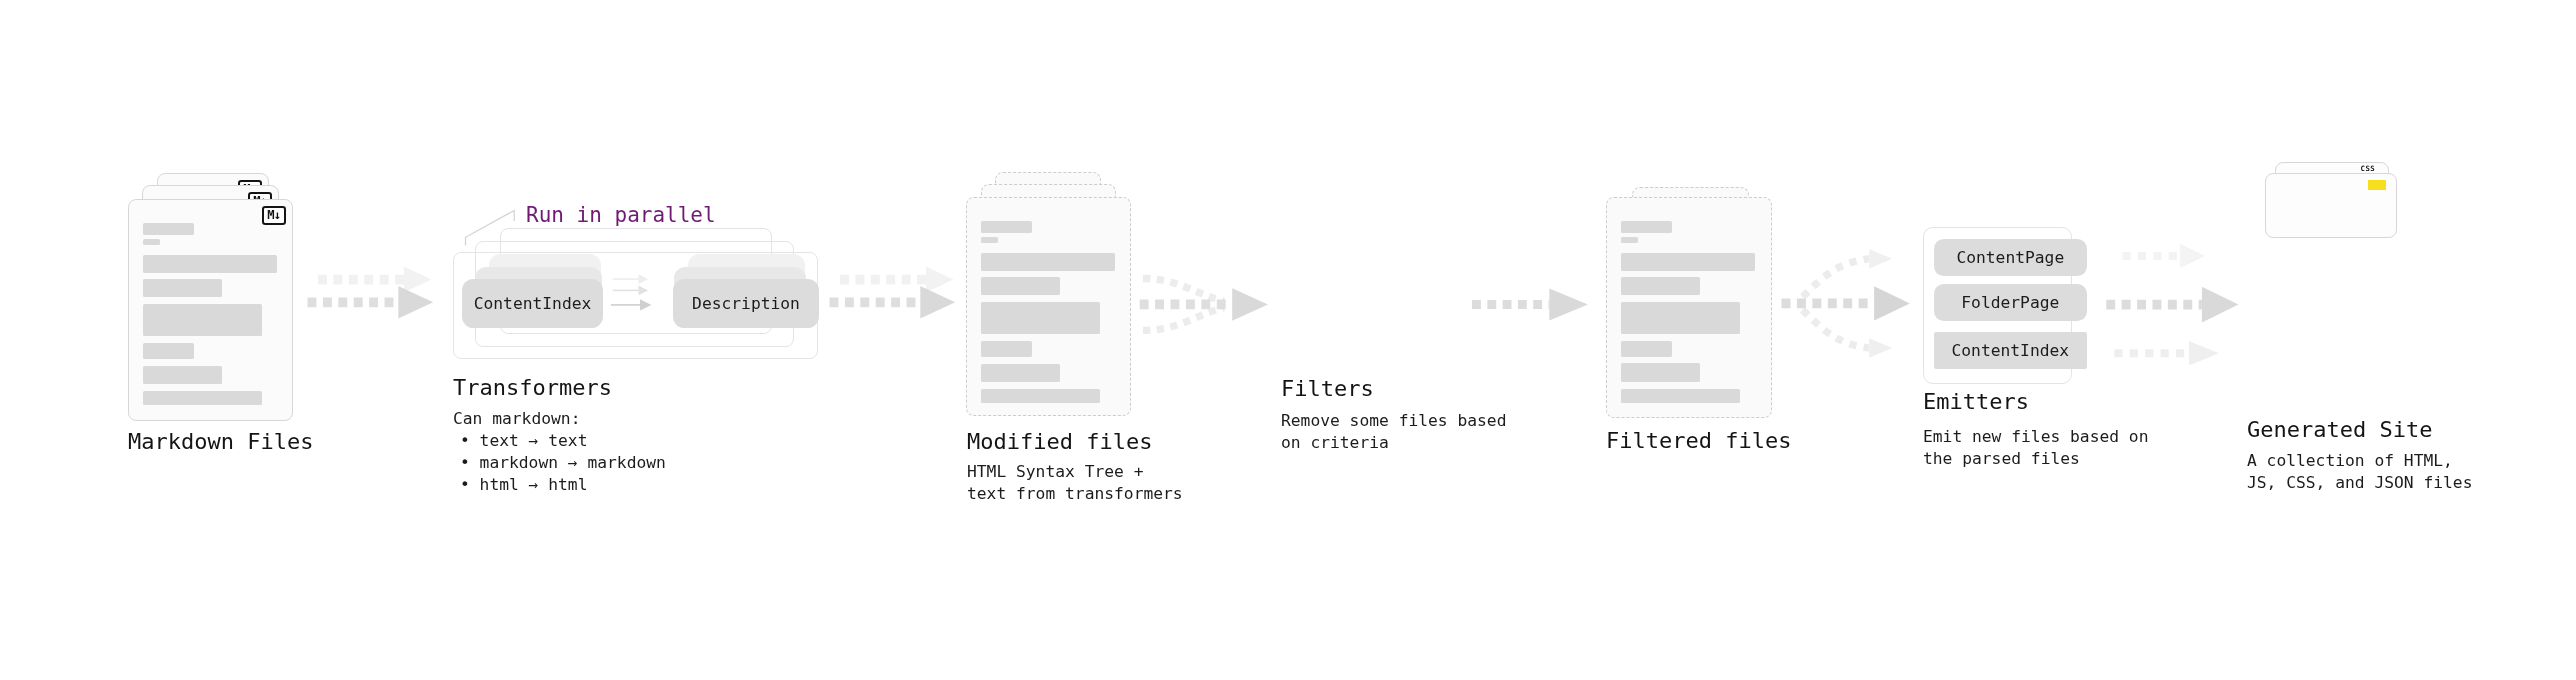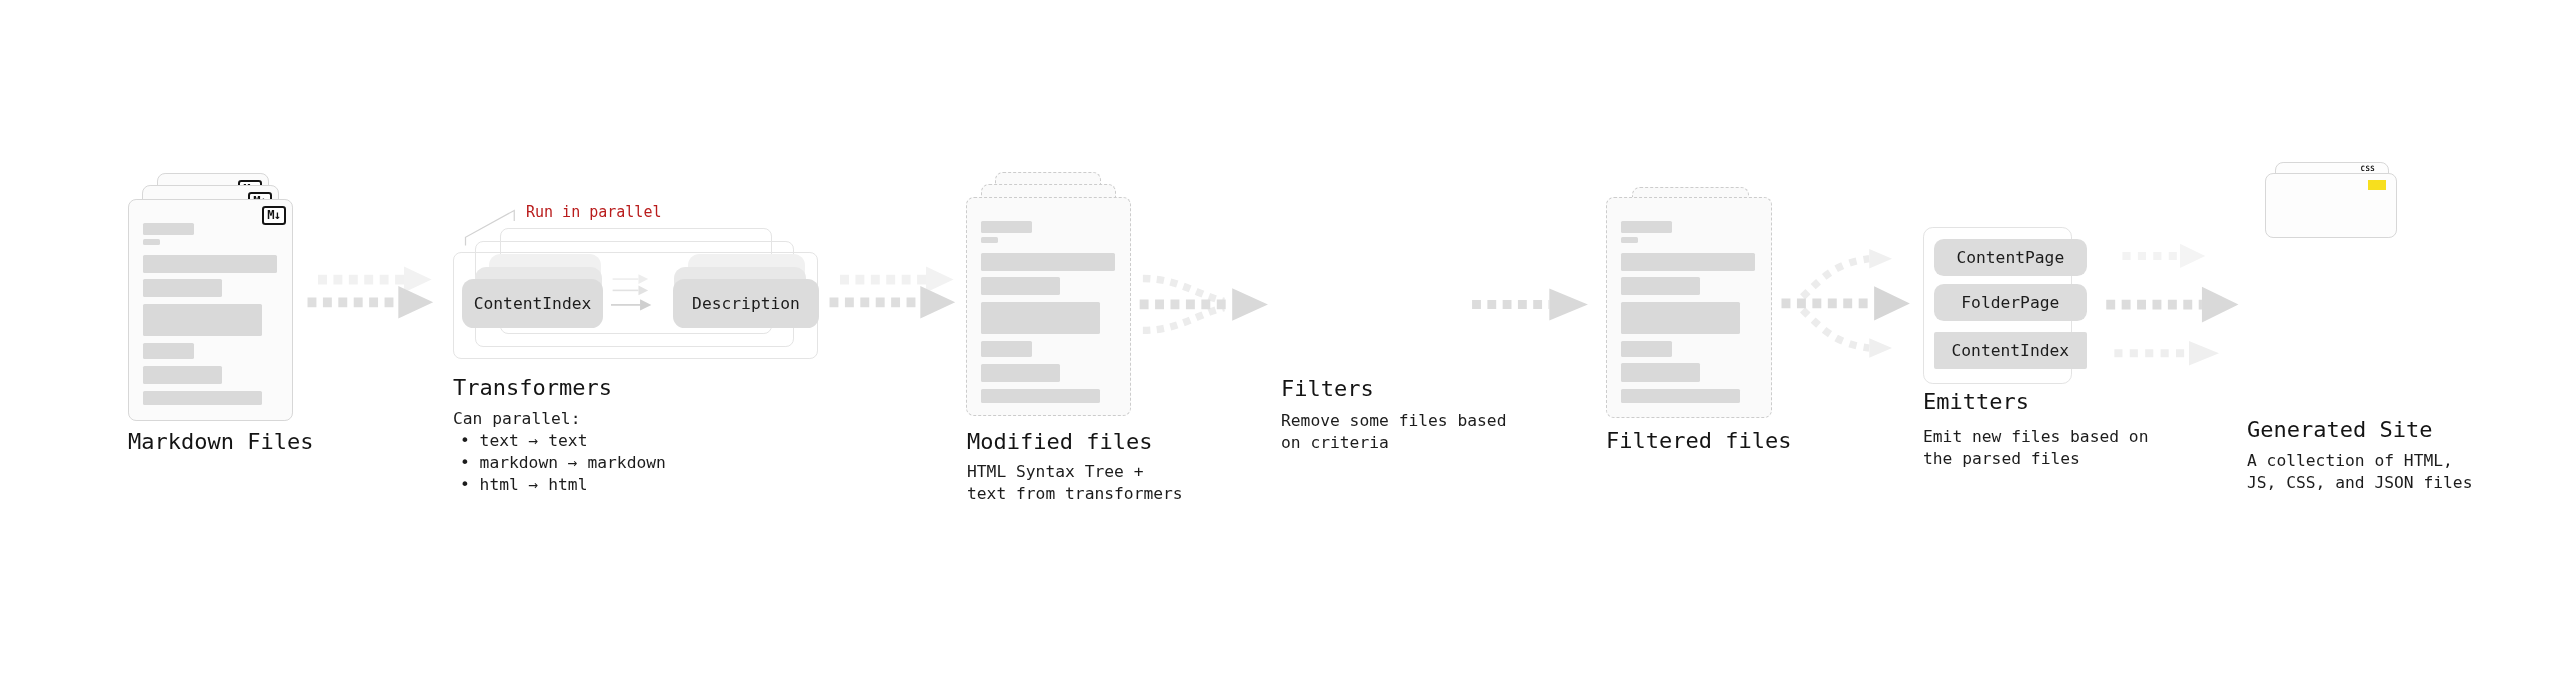--- a/index.html
+++ b/index.html
@@ -29,21 +29,21 @@
   
   .frame{position:absolute;box-sizing:border-box;border:1.2px solid #e4e4e4;border-radius:8.1px;background:transparent;}
   .panel{position:absolute;box-sizing:border-box;border:1.2px solid #e3e3e3;border-radius:9.8px;background:#fff;}
   .pill{position:absolute;box-sizing:border-box;background:#dcdcdc;border-radius:11.4px;
         display:flex;align-items:center;justify-content:center;font-size:16.3px;color:#1c1c1c;white-space:nowrap;}
   .pill.g1{background:#e8e8e8;}
   .pill.g2{background:#f1f1f1;}
   
   .h1{position:absolute;font-size:22px;line-height:1.3;color:#141414;white-space:nowrap;}
   .body{position:absolute;font-size:16.3px;line-height:22px;color:#1c1c1c;white-space:nowrap;}
-  .callout-text{position:absolute;font-size:15px;color:#b91c1c;white-space:nowrap;}
+  .callout-text{position:absolute;font-size:21px;color:#701a75;white-space:nowrap;}
   svg{position:absolute;overflow:visible;}
 </style>
 </head>
 <body>
 
 <div class="canvas">
 
   <div class="stack" style="left:128px;top:173px;width:171px;height:252px">
     <div class="card" style="left:29px;top:0;width:112px;height:57px">
       <span class="badge-md">M↓</span>
@@ -94,21 +94,21 @@
   <svg style="left:611px;top:271px" width="42" height="42" viewBox="0 0 52 52">
     <line x1="2" y1="10" x2="34" y2="10" stroke="#ededed" stroke-width="2"></line>
     <polygon points="34,4 34,16 46,10" fill="#ededed"></polygon>
     <line x1="2" y1="24" x2="34" y2="24" stroke="#e2e2e2" stroke-width="2"></line>
     <polygon points="34,18 34,30 46,24" fill="#e2e2e2"></polygon>
     <line x1="0" y1="42" x2="36" y2="42" stroke="#cfcfcf" stroke-width="2"></line>
     <polygon points="36,35 36,49 50,42" fill="#cfcfcf"></polygon>
   </svg>
 
   <div class="h1" style="left:453px;top:374px">Transformers</div>
-  <div class="body" style="left:453px;top:408px">Can parallel:</div>
+  <div class="body" style="left:453px;top:408px">Can markdown:</div>
   <div class="body" style="left:460px;top:430px">• text → text</div>
   <div class="body" style="left:460px;top:452px">• markdown → markdown</div>
   <div class="body" style="left:460px;top:474px">• html → html</div>
 
   <svg style="left:827px;top:265px" width="138" height="60" viewBox="0 0 170 74">
     <line x1="16" y1="18" x2="122" y2="18" stroke="#f1f1f1" stroke-width="12" stroke-dasharray="11 8"></line>
     <polygon points="122,2 122,34 156,18" fill="#f2f2f2"></polygon>
     <line x1="3" y1="46" x2="115" y2="46" stroke="#dedede" stroke-width="12" stroke-dasharray="11 8"></line>
     <polygon points="115,26 115,66 158,46" fill="#d9d9d9"></polygon>
   </svg>

